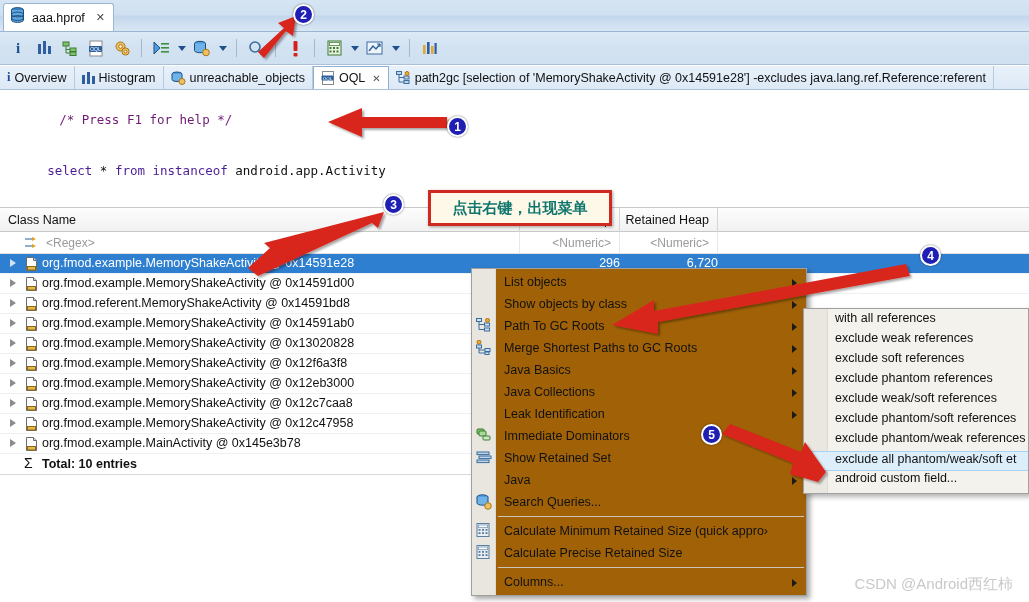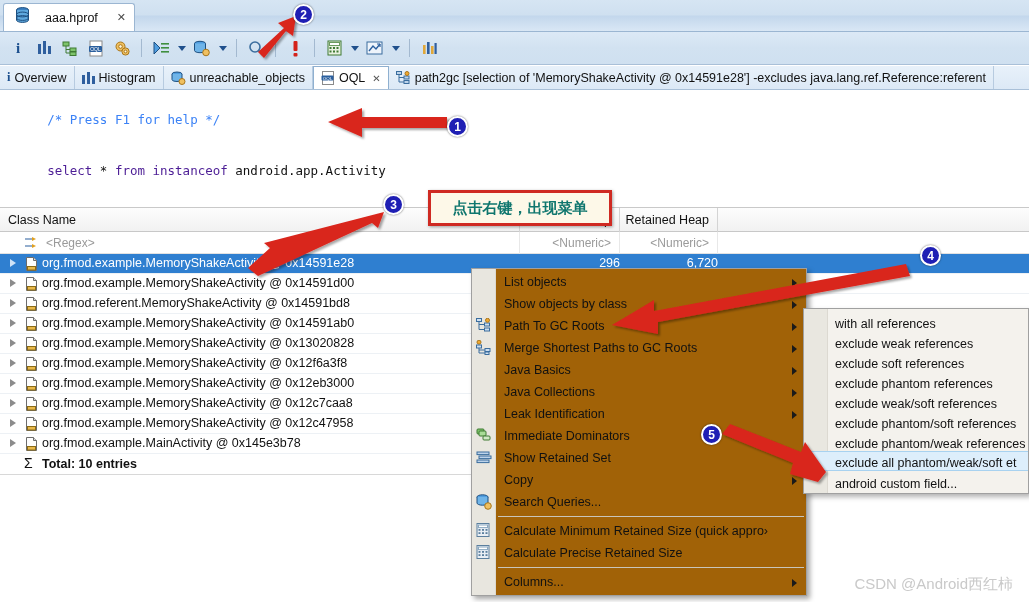--- a/index.html
+++ b/index.html
@@ -17,22 +17,22 @@
   }
 
   
   .editor-tabbar {
     position: absolute; left: 0; top: 0; width: 1029px; height: 32px;
     background: linear-gradient(to bottom, #d6e5f3 0%, #cfe0f0 48%, #c3d7ec 52%, #d9e7f5 100%);
     border-bottom: 1px solid #9bb6d2;
   }
   .editor-tab {
     position: absolute; left: 3px; top: 3px; height: 28px;
-    display: flex; align-items: center; gap: 15px;
-    padding: 0 8px 0 11px;
+    display: flex; align-items: center; gap: 7px;
+    padding: 0 8px 0 6px;
     background: #ffffff;
     border: 1px solid #9bb6d2; border-bottom: none;
     border-radius: 3px 3px 0 0;
   }
   .editor-tab .tab-title {
     font-size: 12.5px; color: #101010; white-space: nowrap;
   }
   .tab-close {
     font-size: 11px; color: #4a4a4a; margin-left: 4px; line-height: 1;
   }
@@ -87,21 +87,21 @@
   
   .oql-area {
     position: absolute; left: 0; top: 90px; width: 1029px; height: 118px;
     background: #ffffff;
     font-family: "DejaVu Sans Mono", monospace;
     font-size: 12.5px;
     padding: 4px 0 0 2px;
     border-bottom: 1px solid #c9c9c9;
   }
   .oql-line { line-height: 17px; white-space: pre; }
-  .c-comment { color: #3b82f6; }
+  .c-comment { color: #701a75; margin-left: 12px; }
   .c-kw { color: #4c1d95; }
   .c-plain { color: #111111; }
 
   
   .table-wrap {
     position: absolute; left: 0; top: 208px; width: 1029px; height: 394px;
     background: #ffffff;
   }
   .thead {
     position: relative; height: 24px;
@@ -209,21 +209,21 @@
     padding: 2px 0;
     z-index: 50;
     overflow: hidden;
   }
   .sub-gutter {
     position: absolute; left: 0; top: 0; bottom: 0; width: 24px;
     background: #e9e7e0; border-right: 1px solid #dcd9d1;
   }
   .smi {
     position: relative; height: 20px;
-    display: flex; align-items: flex-end;
+    display: flex; align-items: flex-start;
     font-size: 12.5px; color: #111;
     padding-left: 31px; white-space: nowrap; z-index: 2;
   }
   .smi.hl {
     background: #ddeefb;
     border-top: 1px solid #a8d2f0; border-bottom: 1px solid #a8d2f0;
   }
 
   
   .badge {
@@ -629,21 +629,21 @@
         </div>
         <div class="mi">
           <span class="mi-icon"><svg width="16" height="15" viewBox="0 0 16 15">
               <rect x="1" y="2" width="12" height="2.6" fill="#bcd3ea" stroke="#3a6d9e"></rect>
               <rect x="3" y="6" width="12" height="2.6" fill="#bcd3ea" stroke="#3a6d9e"></rect>
               <rect x="1" y="10" width="12" height="2.6" fill="#bcd3ea" stroke="#3a6d9e"></rect>
             </svg></span>
           <span>Show Retained Set</span>
         </div>
         <div class="mi">
-          <span>Copy</span>
+          <span>Java</span>
           <span class="mi-sub"></span>
         </div>
         <div class="mi">
           <span class="mi-icon"><svg width="16" height="16" viewBox="0 0 16 16">
               <ellipse cx="6.5" cy="3" rx="5.5" ry="2.2" fill="#4f9de0" stroke="#1d4f80"></ellipse>
               <path d="M1 3 v6 a5.5 2.2 0 0 0 11 0 V3" fill="#6fb4e8" stroke="#1d4f80"></path>
               <circle cx="12" cy="12" r="3.3" fill="#f0c060" stroke="#a8761c"></circle>
             </svg></span>
           <span>Search Queries...</span>
         </div>

